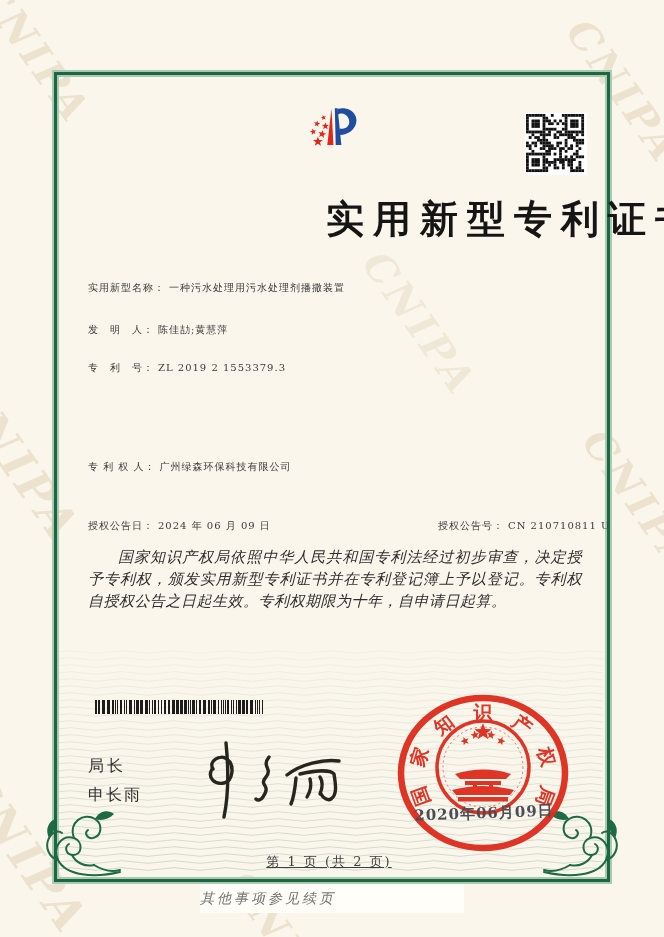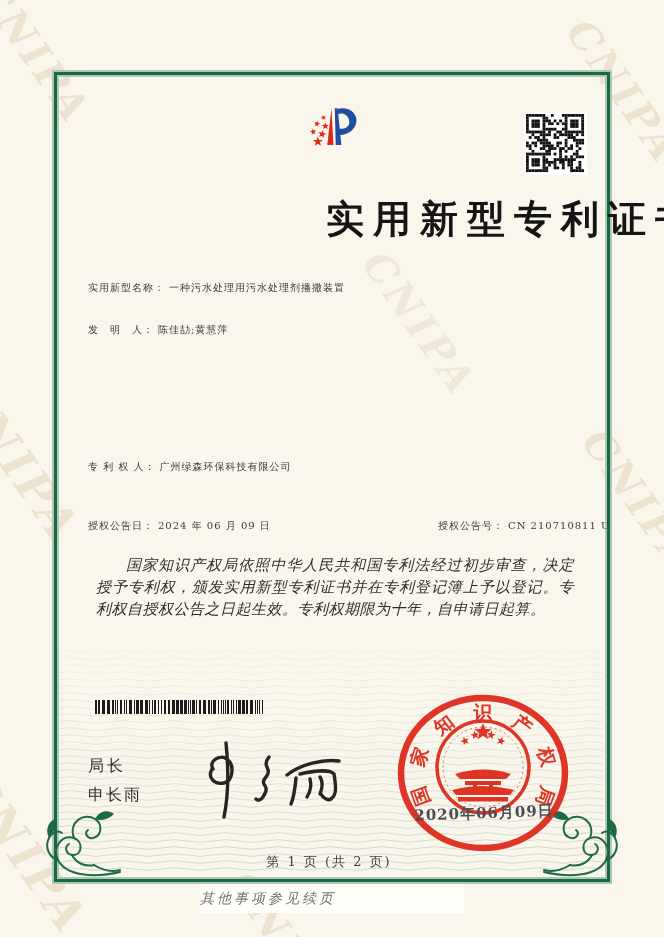--- a/index.html
+++ b/index.html
@@ -21,38 +21,38 @@
   .logo-svg{position:absolute;left:278px;top:105px;}
   .qr{position:absolute;left:525px;top:113px;width:60px;height:60px;background:#fff;padding:1px;}
   
   .row{position:absolute;left:88px;font-size:10px;color:#3a3a3a;letter-spacing:1px;white-space:nowrap;}
   .row .val{margin-left:4px;}
   .addr2{padding-left:32px;}
   .grant2{position:absolute;left:350px;top:0;}
   
   .paras{position:absolute;left:88px;top:546px;width:494px;font-size:15px;line-height:22px;
          font-style:italic;letter-spacing:.5px;color:#2d2d2d;text-align:justify;}
-  .paras p{margin:8px;text-indent:2em;}
+  .paras p{margin:0;text-indent:2em;}
   
   .barcode{position:absolute;left:95px;top:700px;}
   
   .director{position:absolute;left:88px;top:756px;font-size:16px;letter-spacing:3px;color:#2e2e2e;
             font-family:"DejaVu Sans","Liberation Sans",sans-serif;}
   .director-name{position:absolute;left:88px;top:785px;font-size:16px;letter-spacing:2px;color:#2e2e2e;
             font-family:"DejaVu Sans","Liberation Sans",sans-serif;}
   .sig{position:absolute;left:195px;top:733px;}
   
   .seal{position:absolute;left:395px;top:688px;width:180px;height:165px;opacity:.95;}
   .seal svg{position:absolute;left:0;top:0;}
   .seal-chars span{position:absolute;font-size:19px;font-weight:bold;color:#dd2b1c;}
   .seal-date{position:absolute;left:6px;top:116px;width:166px;text-align:center;font-size:15px;
              font-weight:bold;color:#43454d;letter-spacing:1px;transform:rotate(-2deg);}
   
   .page-num{position:absolute;left:54px;top:853px;width:550px;text-align:center;
-            font-size:13px;color:#3f3f3f;letter-spacing:2px;}
+            font-size:13px;color:#3f3f3f;letter-spacing:2px;text-decoration:underline;}
   .cont-strip{position:absolute;left:200px;top:884px;width:264px;height:29px;background:#fffef9;}
   .cont-note{width:100%;text-align:left;line-height:29px;font-size:14px;font-style:italic;
              letter-spacing:3px;color:#737373;}
   .flourish{position:absolute;}
   .waves{position:absolute;left:57px;top:648px;}
 </style>
 </head>
 <body>
 
 <div class="page">
@@ -383,20 +383,23 @@
     </svg>
 
   <div class="title">实用新型专利证书</div>
 
   <div class="row" style="top:281px">
     <span class="lbl">实用新型名称：</span><span class="val">一种污水处理用污水处理剂播撒装置</span>
   </div>
   <div class="row" style="top:323px">
     <span class="lbl">发　明　人：</span><span class="val">陈佳劼;黄慧萍</span>
   </div>
+  <div class="row" style="top:361px">
+    <span class="lbl">专　利　号：</span><span class="val">ZL 2019 2 1553379.3</span>
+  </div>
   <div class="row" style="top:460px">
     <span class="lbl">专 利 权 人：</span><span class="val">广州绿森环保科技有限公司</span>
   </div>
   <div class="row" style="top:519px;right:84px">
     <span class="lbl">授权公告日：</span><span class="val">2024 年 06 月 09 日</span>
     <span class="grant2">
       <span>授权公告号：</span><span class="val">CN 210710811 U</span>
     </span>
   </div>
 

